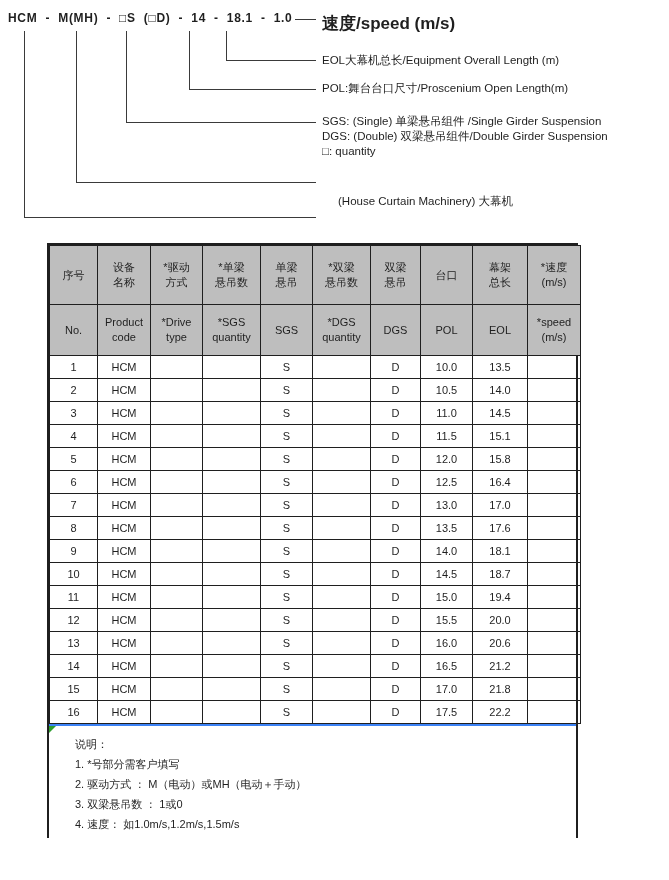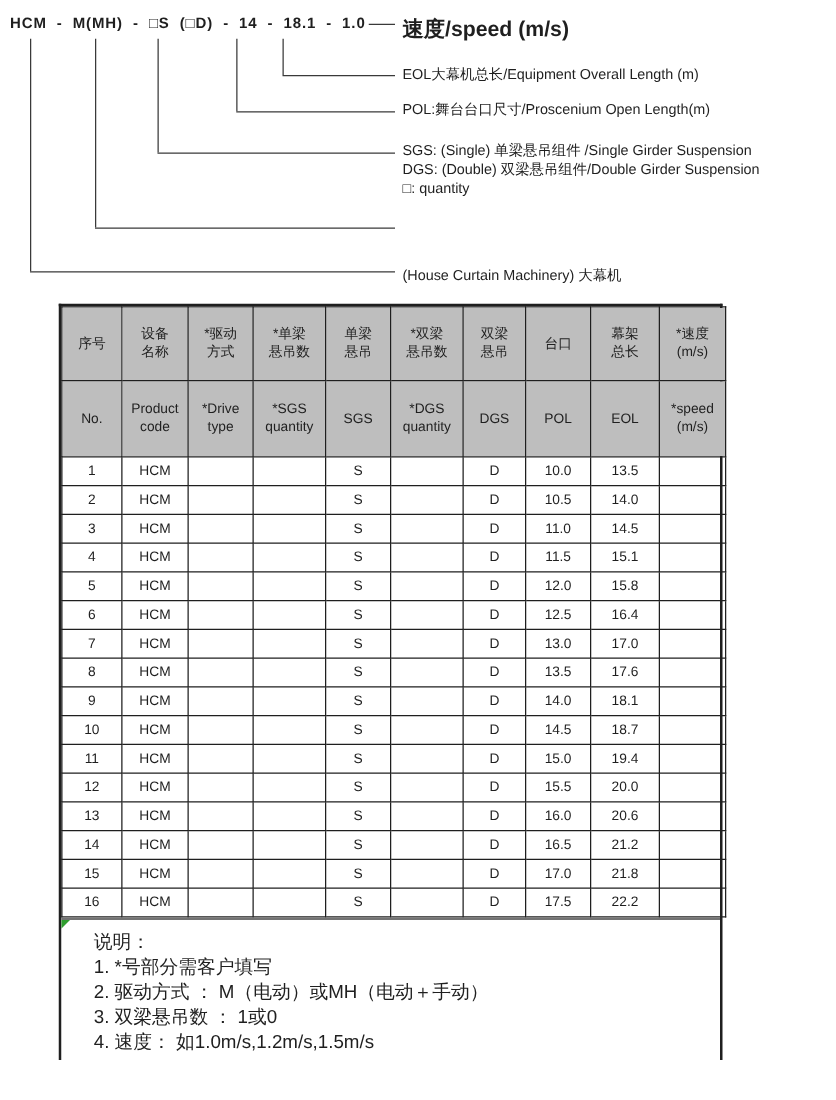--- a/index.html
+++ b/index.html
@@ -15,34 +15,34 @@
   .speed-label{position:absolute;left:322px;top:12px;font-size:17px;font-weight:600;white-space:nowrap;}
   .hdash{position:absolute;left:295px;top:19px;width:21px;border-top:1.5px solid #3a3a3a;}
   .vline{position:absolute;width:0;border-left:1px solid #3a3a3a;top:31px;}
   .hline{position:absolute;height:0;border-top:1px solid #3a3a3a;}
   .v1{left:24px;height:186px;} .h1{left:24px;top:217px;width:292px;}
   .v2{left:76px;height:151px;} .h2{left:76px;top:182px;width:240px;}
   .v3{left:126px;height:91px;} .h3{left:126px;top:122px;width:190px;}
   .v4{left:189px;height:58px;} .h4{left:189px;top:89px;width:127px;}
   .v5{left:226px;height:29px;} .h5{left:226px;top:60px;width:90px;}
   .callout{position:absolute;left:322px;font-size:11.5px;white-space:nowrap;line-height:15px;}
-  .co-eol{top:53px;} .co-pol{top:81px;} .co-sgs{top:114px;} .co-drive{top:176px;} .co-house{top:214px;}
+  .co-eol{top:53px;} .co-pol{top:81px;} .co-sgs{top:114px;} .co-drive{top:176px;} .co-house{top:194px;margin-left:16px;}
   
   .sheet{position:absolute;left:47px;top:243px;width:527px;border:2px solid #1f1f1f;border-bottom:none;}
   table.spec{border-collapse:collapse;table-layout:fixed;width:100%;}
   table.spec th,table.spec td{
     border:1px solid #1f1f1f;font-weight:normal;font-size:11px;
     text-align:center;vertical-align:middle;padding:0;overflow:hidden;
   }
   table.spec thead th{background:#BEBEBE;white-space:pre-line;line-height:15px;}
-  tr.hrow-cn{height:59px;} tr.hrow-en{height:61px;}
+  tr.hrow-cn{height:59px;} tr.hrow-en{height:51px;}
   tbody tr{height:23px;}
   th.al{text-align:left;padding-left:5px;}
   
-  .notes{position:relative;border-top:2px solid #737373;height:112px;overflow:hidden;font-size:15px;}
+  .notes{position:relative;border-top:2px solid #3b82f6;height:112px;overflow:hidden;font-size:11px;}
   .notes-col{position:absolute;top:8px;line-height:20px;white-space:nowrap;}
   .notes-cn{left:26px;} .notes-en{left:281px;}
   .corner-mark{
     position:absolute;top:0;left:0;width:0;height:0;
     border-top:7px solid #2F9E2F;border-right:7px solid transparent;
   }
 </style>
 </head>
 <body>
 

